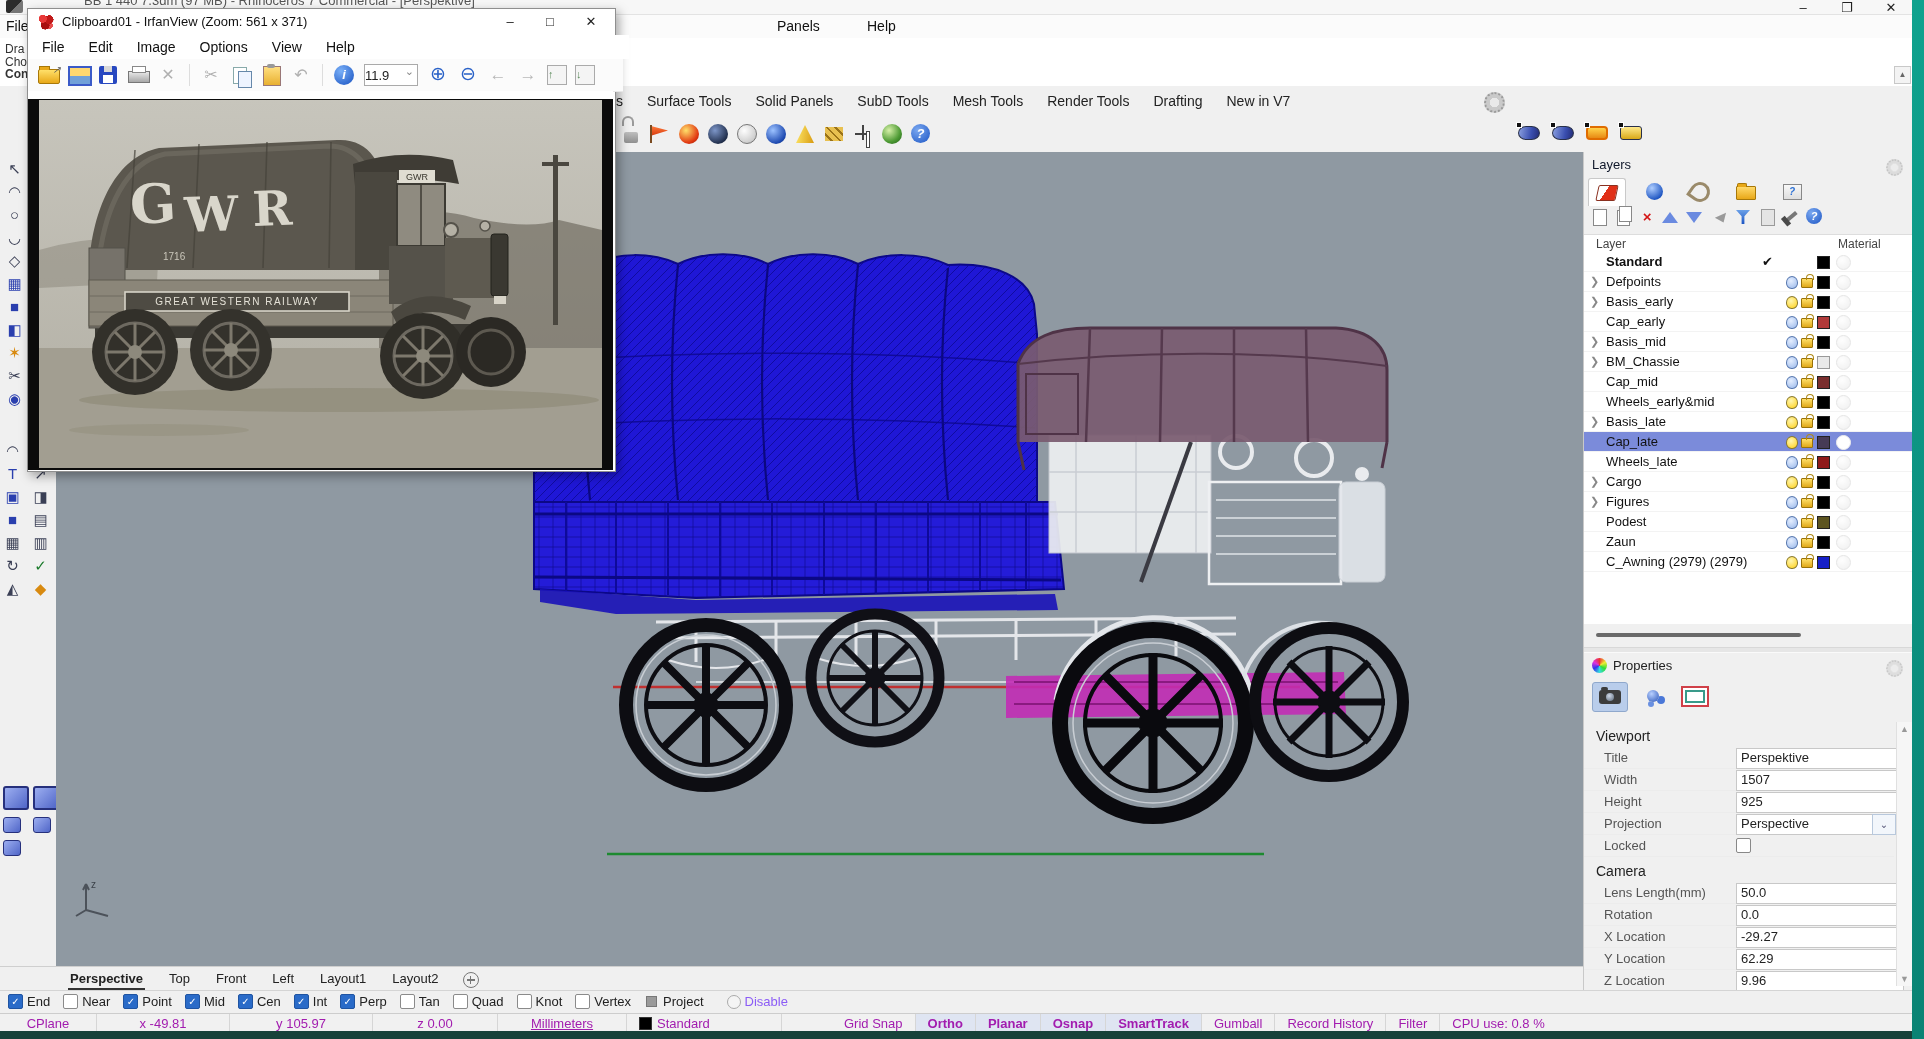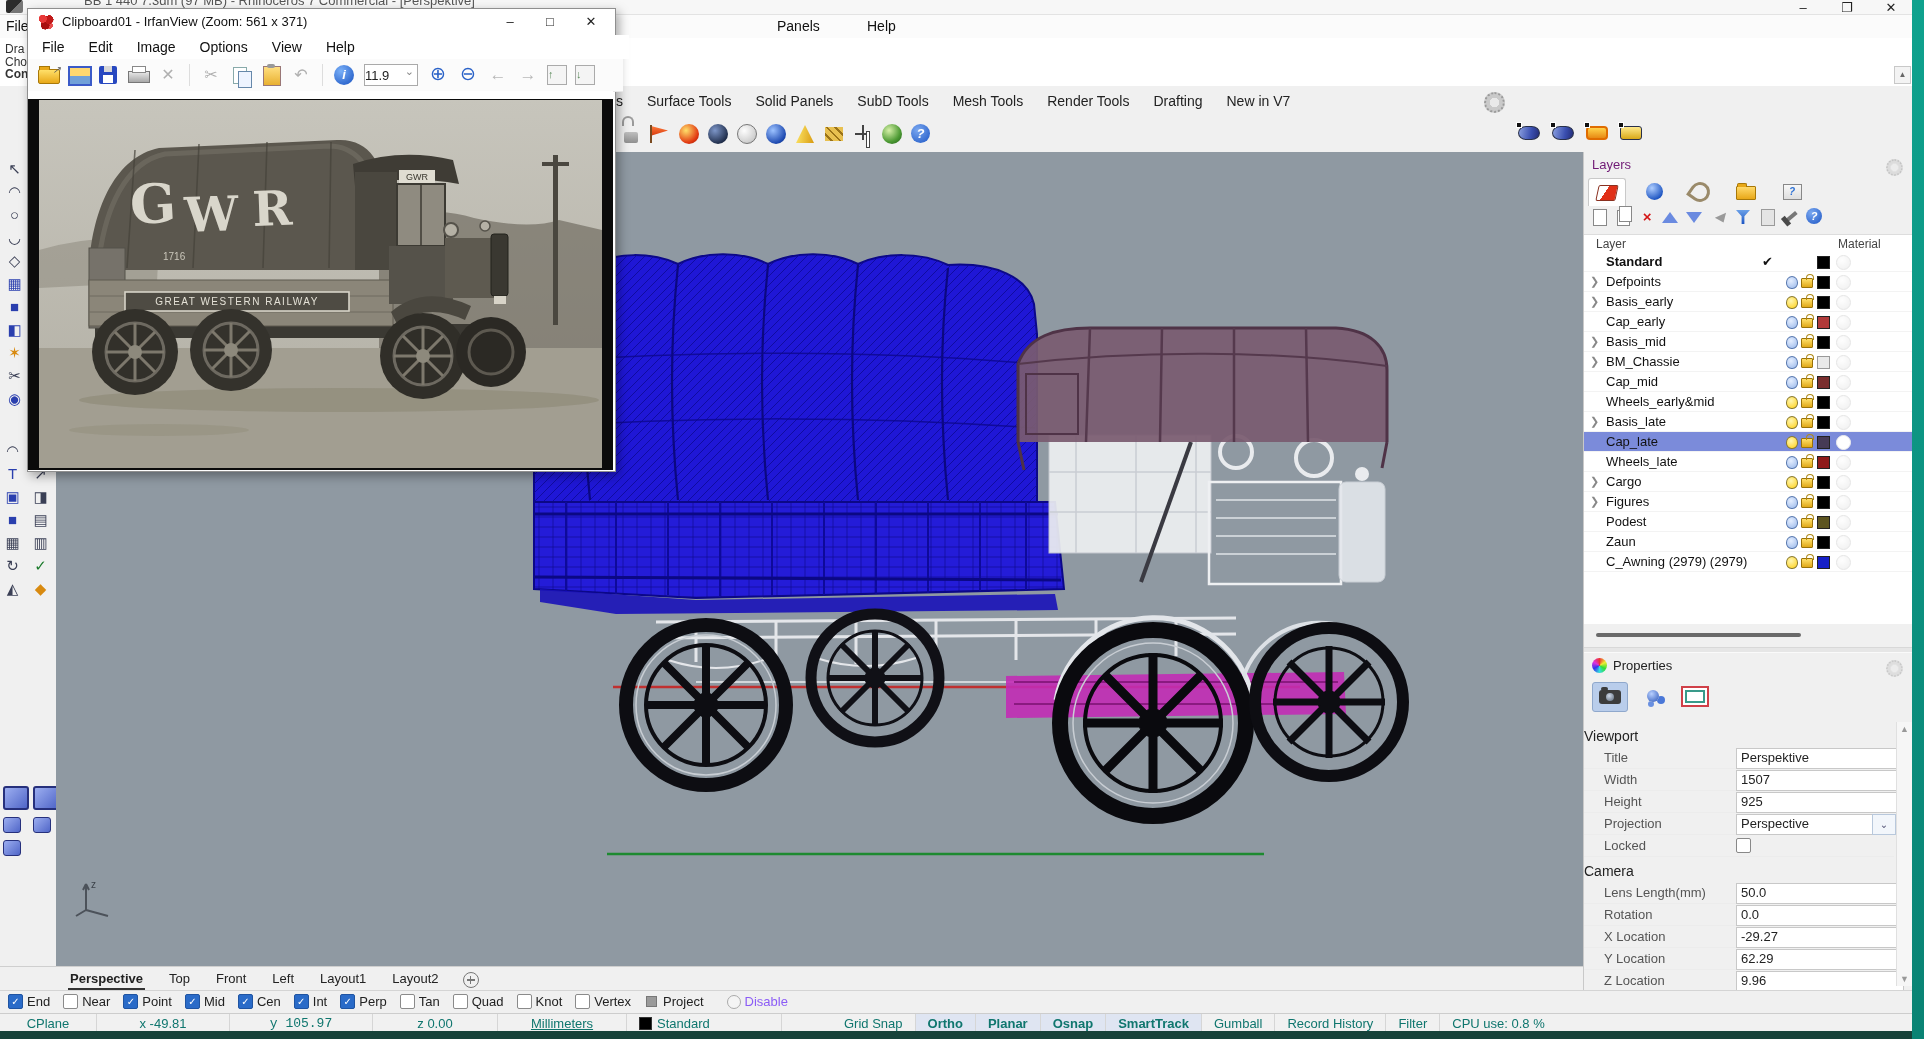--- a/index.html
+++ b/index.html
@@ -66,21 +66,21 @@
   
   #vp-tabrow{position:absolute;left:0;top:814px;width:1583px;height:24px;background:#f0f0f0;border-top:1px solid #cfcfcf}
   #vp-tabs{position:absolute;left:68px;top:2px;display:flex;gap:22px;font-size:13px}
   .vptab{padding:2px 2px;color:#222}
   .vptab.active{border-bottom:2px solid #333;font-weight:bold}
   .plus-ico{width:14px;height:14px;border:1px solid #777;border-radius:50%;margin-top:3px;position:relative}
   .plus-ico::before{content:"";position:absolute;left:3px;top:6px;width:8px;height:1.6px;background:#777}
   .plus-ico::after{content:"";position:absolute;left:6.2px;top:3px;width:1.6px;height:8px;background:#777}
   
   #right-panel{position:absolute;left:1583px;top:0;width:329px;height:838px;background:#f0f0f0;border-left:1px solid #c9c9c9}
-  #ly-title{position:absolute;left:8px;top:5px;font-size:13px;color:#701a75}
+  #ly-title{position:absolute;left:8px;top:5px;font-size:13px;color:#0f172a}
   #ly-gear{position:absolute;left:300px;top:5px;opacity:.5;transform:scale(.8)}
   #ly-tabs{position:absolute;left:4px;top:26px;display:flex;gap:10px}
   .ptab{width:36px;height:27px;display:flex;align-items:center;justify-content:center;border-radius:3px 3px 0 0}
   .ptab.active{background:#fff;border:1px solid #c9c9c9;border-bottom:none}
   .pt-layers{width:18px;height:14px;background:linear-gradient(115deg,#fff 40%,#e03018 41%);border:1px solid #8a3020;border-radius:2px;transform:skewX(-12deg)}
   .pt-globe{width:17px;height:17px;border-radius:50%;background:radial-gradient(circle at 35% 30%,#aecdff,#1a52c0 75%)}
   .pt-leash{width:14px;height:14px;border:3px solid #9a8a6a;border-radius:50% 50% 50% 0;transform:rotate(35deg)}
   .pt-folder{width:18px;height:12px;background:linear-gradient(#ffd96a,#e8a818);border:1px solid #a87808;border-radius:1px;position:relative;margin-top:3px}
   .pt-folder::before{content:"";position:absolute;left:0;top:-4px;width:8px;height:3px;background:#e8a818;border:1px solid #a87808;border-bottom:none;border-radius:2px 2px 0 0}
   .pt-helpbox{width:17px;height:14px;border:1px solid #888;background:linear-gradient(#f8f8f8,#ddd);color:#2a6fd4;font-size:10px;font-weight:bold;text-align:center;line-height:14px}
@@ -127,38 +127,38 @@
   #prop-tabs{position:absolute;left:8px;top:530px;display:flex;gap:8px}
   .prtab{width:34px;height:28px;display:flex;align-items:center;justify-content:center;border-radius:3px}
   .prtab.active{background:#b9cdeb;border:1px solid #8fa8cc}
   .pt-cam{width:22px;height:14px;background:#3c3c3c;border-radius:3px;position:relative}
   .pt-cam::before{content:"";position:absolute;left:7px;top:3px;width:8px;height:8px;border-radius:50%;background:radial-gradient(circle at 40% 35%,#cfd8e8,#5a6878)}
   .pt-cam::after{content:"";position:absolute;left:2px;top:-3px;width:7px;height:4px;background:#3c3c3c;border-radius:2px}
   .pt-mat{width:12px;height:12px;border-radius:50%;background:radial-gradient(circle at 38% 32%,#b8d0ff,#2a55b8);box-shadow:8px 4px 0 -2px #4a78d8,-2px 8px 0 -3px #6a90e0}
   .pt-vp{width:24px;height:17px;border:2px solid #d04048;background:#fff;position:relative}
   .pt-vp::before{content:"";position:absolute;left:2px;top:2px;right:2px;bottom:2px;border:2px solid #3a9a8a}
   #prop-body{position:absolute;left:0;top:570px;width:310px}
-  .psec{font-size:14px;color:#222;padding:6px 0 3px 0}
+  .psec{font-size:14px;color:#222;padding:6px 0 3px 12px}
   .prow{position:relative;height:21px;border-bottom:1px solid #ececec}
   .prow .plabel{position:absolute;left:20px;top:3px;font-size:13px;color:#555;white-space:nowrap}
   .prow .pfield{position:absolute;left:152px;top:1px;width:158px;height:17px;background:#fff;border:1px solid #c8c8c8;font-size:13px;color:#222;padding:1px 4px;line-height:16px;white-space:nowrap;overflow:hidden}
   .prow .pdrop{position:absolute;left:288px;top:1px;width:22px;height:19px;background:#f2f6fb;border:1px solid #b8c8dc;color:#557;font-size:10px;text-align:center;line-height:19px}
   .prow .pcheck{position:absolute;left:152px;top:3px;width:13px;height:13px;background:#fff;border:1px solid #888;border-radius:2px}
   #prop-scroll{position:absolute;left:312px;top:570px;width:15px;height:264px;background:#f6f6f6;border-left:1px solid #e0e0e0}
   #prop-scroll .a1{position:absolute;top:2px;left:0;width:15px;text-align:center;font-size:9px;color:#999}
   #prop-scroll .a2{position:absolute;bottom:2px;left:0;width:15px;text-align:center;font-size:9px;color:#999}
   
   #osnap-row{left:0;top:990px;width:1912px;height:23px;background:#f0f0f0;border-top:1px solid #d4d4d4}
   #osnap-items{position:absolute;left:8px;top:3px;display:flex;gap:13px;align-items:center}
   .oscell{display:flex;gap:4px;align-items:center;font-size:13px;color:#222}
   .cb{width:13px;height:13px;border:1px solid #8a8a8a;background:#fff;border-radius:2px;font-size:10px;line-height:13px;text-align:center;color:#fff}
   .cb.on{background:#2a6bc8;border-color:#1f54a2}
   .sqico{width:9px;height:9px;background:#9a9a9a;border:1px solid #777;margin:0 2px}
   .radio{width:12px;height:12px;border:1px solid #aaa;border-radius:50%;background:#f4f4f4}
-  #status-bar{left:0;top:1013px;width:1912px;height:18px;background:#f1f1f1;border-top:1px solid #cdcdcd;display:flex;align-items:stretch;font-size:13px;color:#0f766e}
+  #status-bar{left:0;top:1013px;width:1912px;height:18px;background:#f1f1f1;border-top:1px solid #cdcdcd;display:flex;align-items:stretch;font-size:13px;color:#a21caf}
   .stcell{padding:1px 12px;border-right:1px solid #d6d6d6;display:flex;align-items:center;gap:5px;white-space:nowrap}
   .stcell.active{background:#dfe5f2;font-weight:bold}
   .stcell .swatch2{width:11px;height:11px;background:#000;border:1px solid #333}
   .stcell.nob{border-right:none}
   
   #irfan{left:27px;top:8px;width:587px;height:462px;background:#ffffff;border:1px solid #8f8f8f;box-shadow:3px 4px 10px rgba(0,0,0,.35)}
   #iv-titlebar{position:absolute;left:0;top:0;width:100%;height:26px;background:#fff}
   #iv-icon{position:absolute;left:10px;top:5px;width:16px;height:16px;background:
      radial-gradient(circle at 30% 30%,#e83838 25%,transparent 26%),
      radial-gradient(circle at 70% 35%,#c01818 28%,transparent 29%),
@@ -783,21 +783,21 @@
         <span class="oscell" style="margin-left: 10px; color: #8b5cf6;">
           <span class="radio"></span>
           <span>Disable</span>
         </span>
       </div>
   </div>
 
   <div id="status-bar" class="abs">
       <span class="stcell" style="width: 72px; justify-content: center;">CPlane</span>
       <span class="stcell" style="width: 108px; justify-content: center;">x -49.81</span>
-      <span class="stcell" style="width: 118px; justify-content: center; font-family: Liberation Mono, monospace;">y 105.97</span>
+      <span class="stcell" style="width: 118px; justify-content: center;">y 105.97</span>
       <span class="stcell" style="width: 100px; justify-content: center;">z 0.00</span>
       <span class="stcell" style="width: 104px; justify-content: center; text-decoration: underline;">Millimeters</span>
       <span class="stcell" style="width: 130px;">
         <i class="swatch2"></i>
         <span>Standard</span>
       </span>
       <span class="stcell nob" style="width: 26px; border-right: none;"></span>
       <span class="stcell">Grid Snap</span>
       <span class="stcell active">Ortho</span>
       <span class="stcell active">Planar</span>

